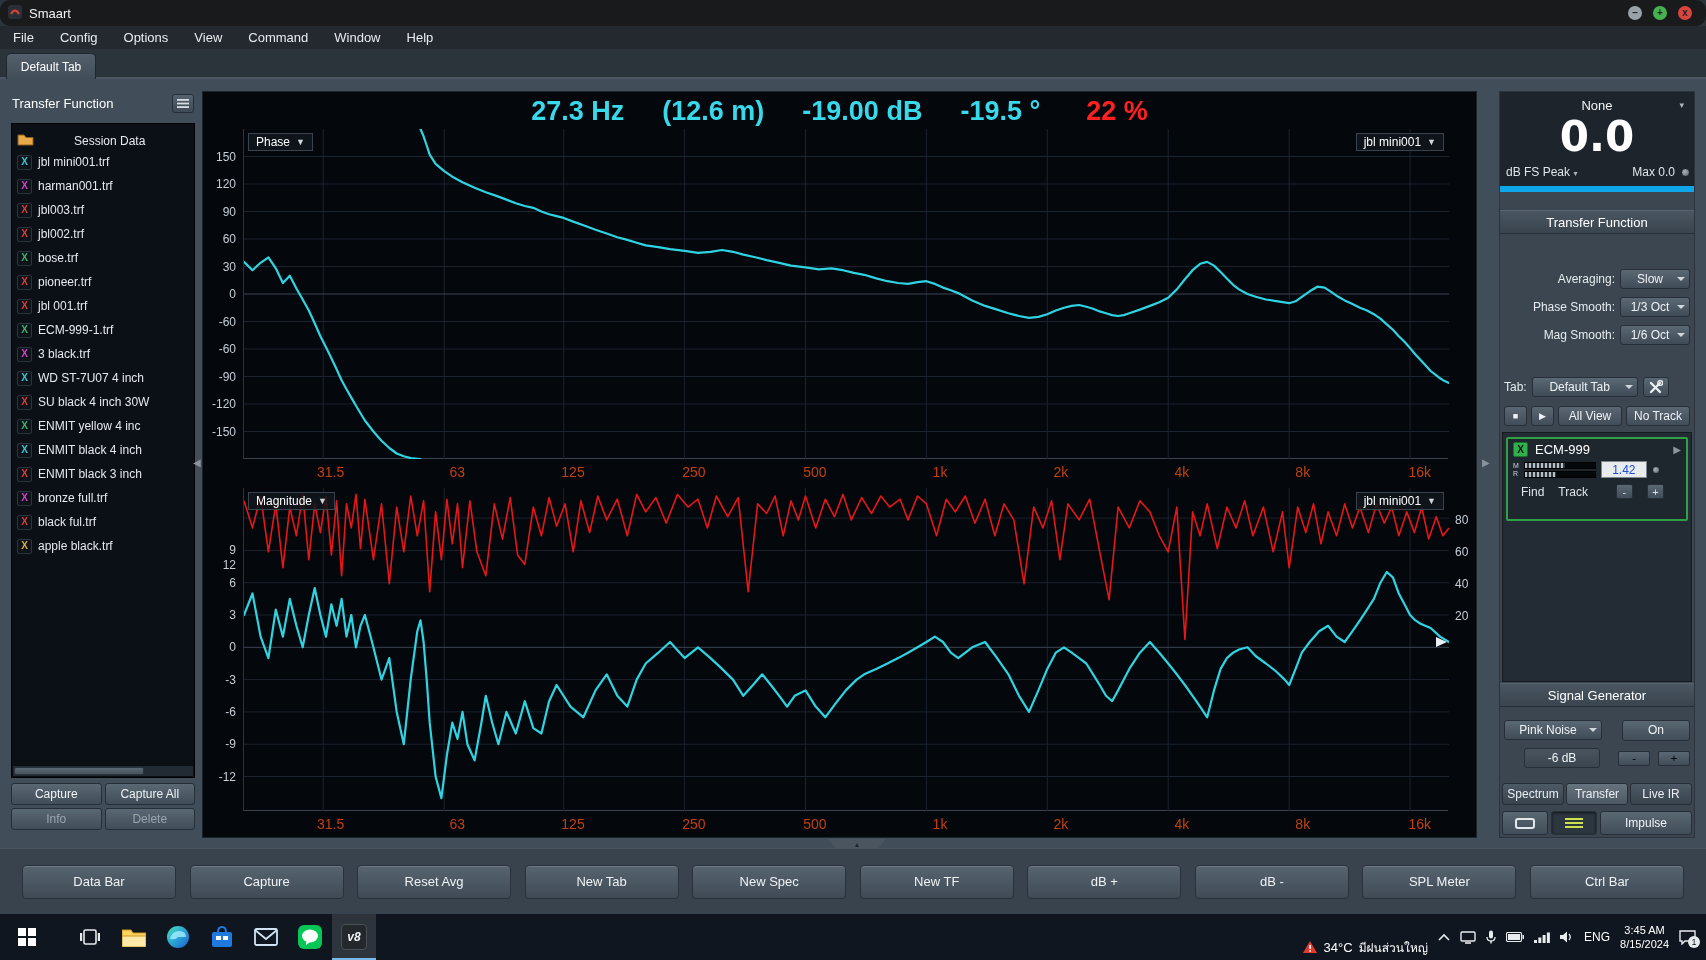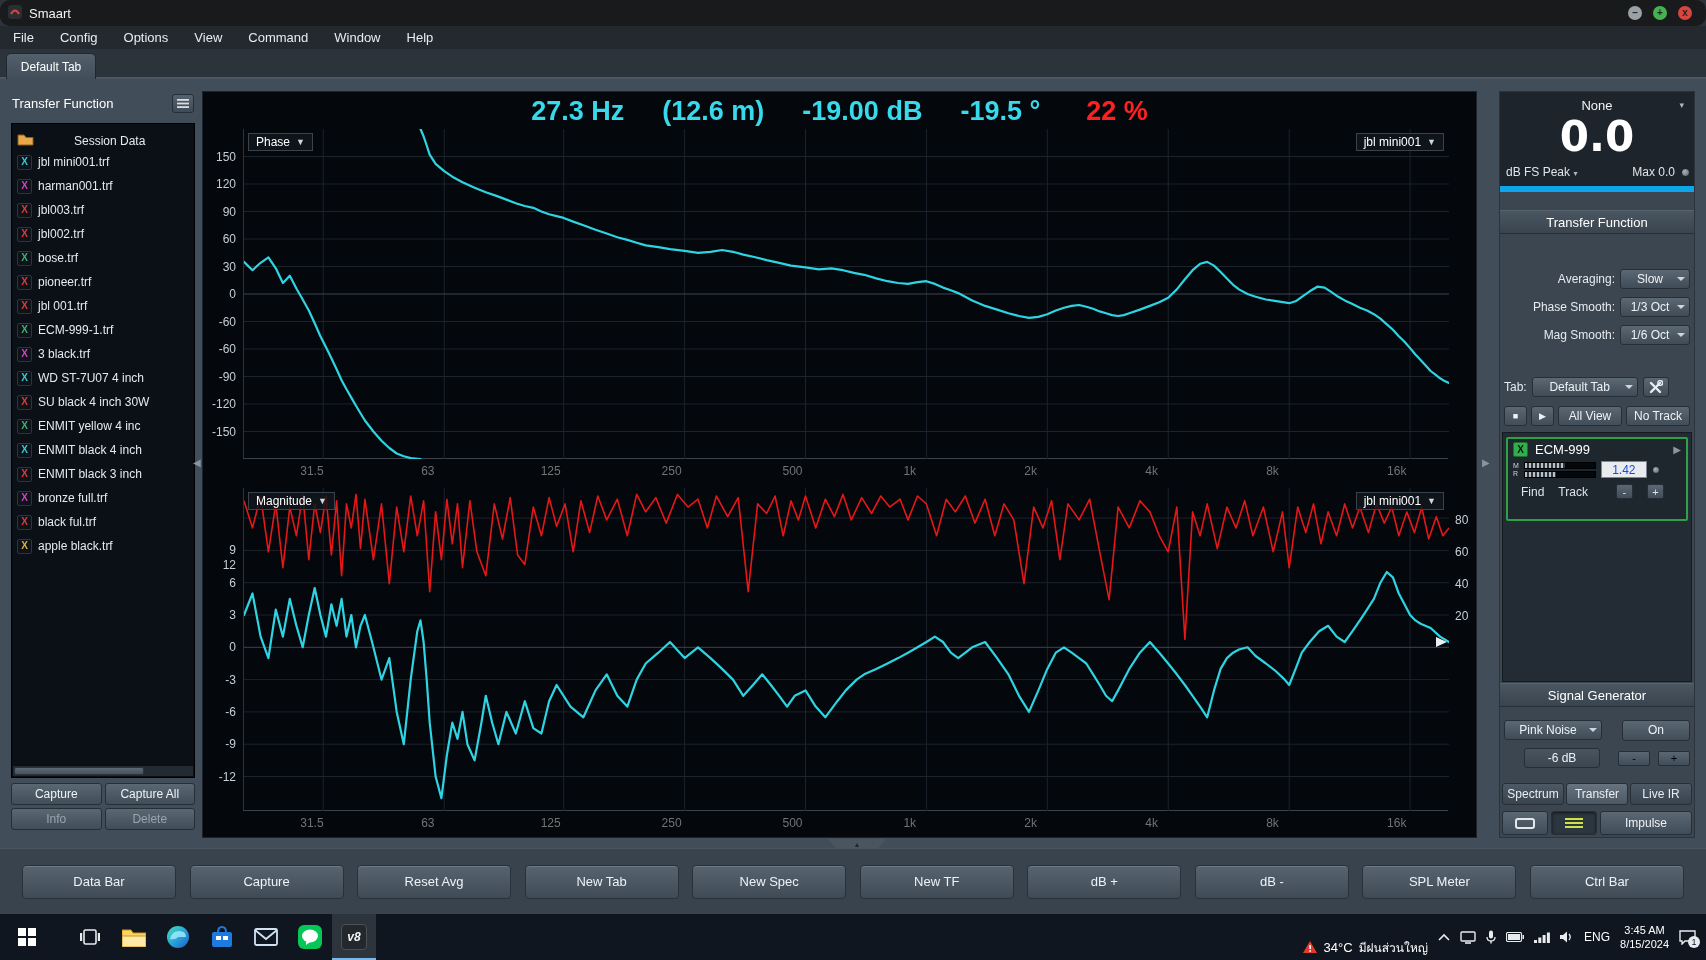--- a/index.html
+++ b/index.html
@@ -45,21 +45,21 @@
 .plot svg{position:absolute;left:0;top:0;}
 .plot-chip{position:absolute;top:4px;display:flex;align-items:center;gap:6px;background:rgba(16,22,28,.85);border:1px solid #39434d;padding:1px 7px;color:#fff;font-size:12px;}
 .plot-chip .arr{font-size:9px;color:#cfd6dc;}
 .plot-chip.l{left:4px;}
 .plot-chip.r{right:4px;}
 .ylab{position:absolute;left:0;width:36px;}
 .ylab span{position:absolute;right:3px;width:32px;text-align:right;font-size:12px;color:#c6ced6;}
 .ylab.rgt{width:26px;}
 .ylab.rgt span{left:3px;right:auto;text-align:left;}
 .xlab{position:absolute;left:0;width:1275px;height:18px;}
-.xlab span{position:absolute;width:44px;text-align:left;font-size:12px;color:#737373;}
+.xlab span{position:absolute;width:44px;text-align:right;font-size:14px;color:#c2410c;}
 .collapse-arrow{position:absolute;font-size:10px;color:#8b949c;z-index:5;}
 .drawer-handle{position:absolute;left:828px;top:760px;width:58px;height:11px;background:#4a5560;clip-path:polygon(0 0,100% 0,84% 100%,16% 100%);color:#1e2530;font-size:7px;display:flex;align-items:center;justify-content:center;}
 
 
 .rpanel{position:absolute;left:1499px;top:12px;width:196px;height:747px;background:#3b4651;border:1px solid #2b343d;}
 .meterbox{position:absolute;left:0;top:0;width:194px;height:100px;background:#1d242c;border-bottom:6px solid #0ea5e9;}
 .mb-src{position:absolute;left:0;top:4px;width:100%;height:18px;display:flex;align-items:center;justify-content:center;color:#f2f5f7;font-size:13px;}
 .mb-src .caret{position:absolute;right:10px;font-size:9px;color:#aeb7bf;}
 .mb-val{position:absolute;left:0;top:20px;width:100%;text-align:center;color:#fff;font-size:42px;font-weight:bold;font-family:"DejaVu Sans",sans-serif;}
 .mb-foot{position:absolute;left:6px;right:4px;bottom:6px;height:16px;display:flex;align-items:center;gap:6px;color:#dfe5ea;font-size:12px;}

